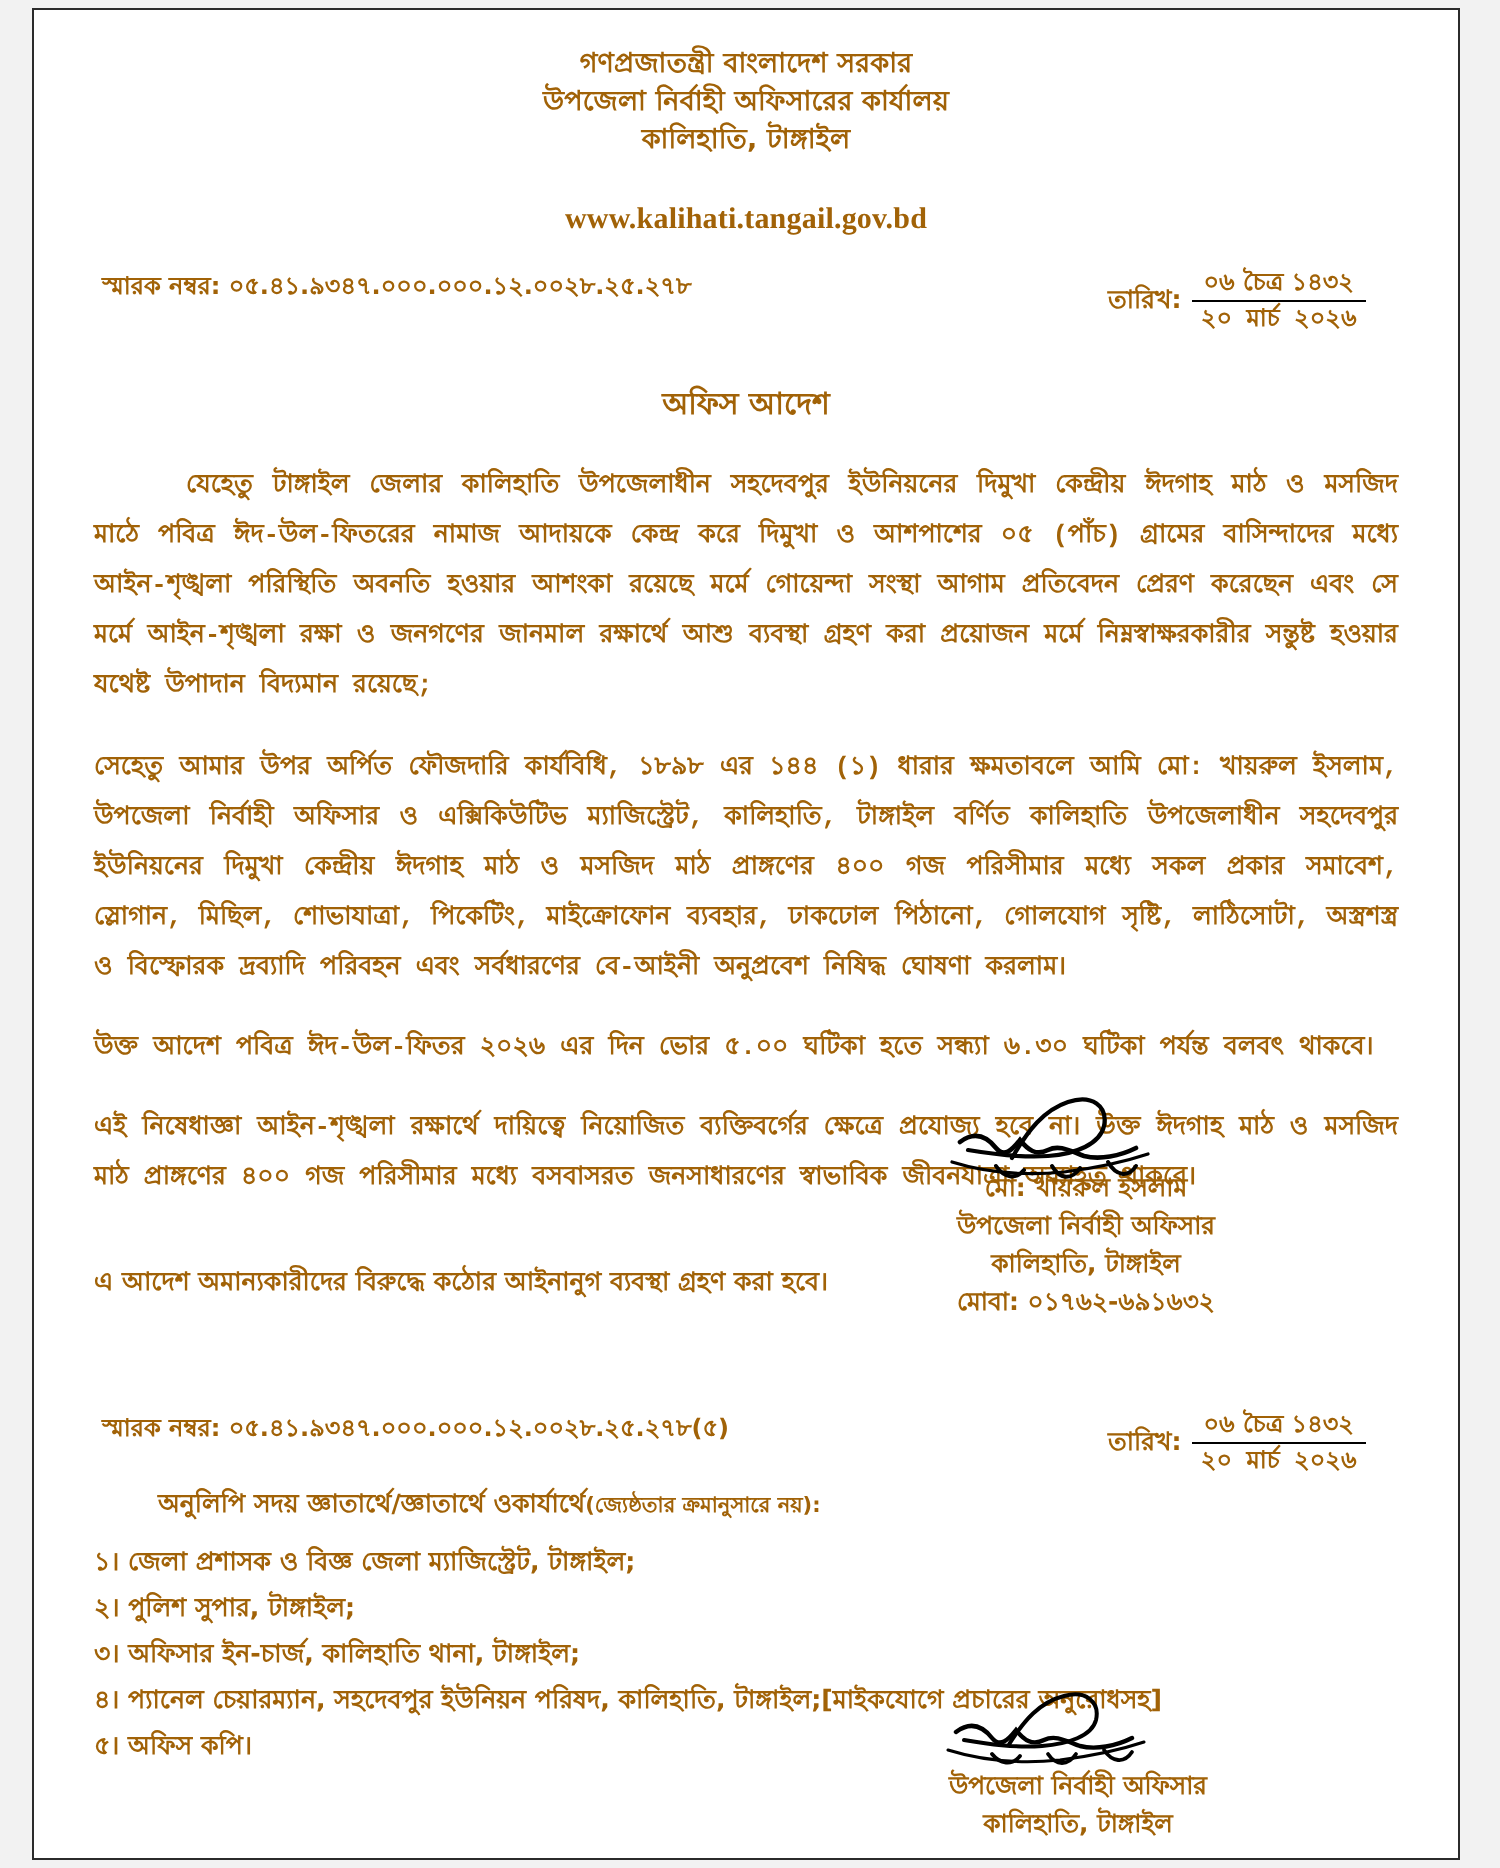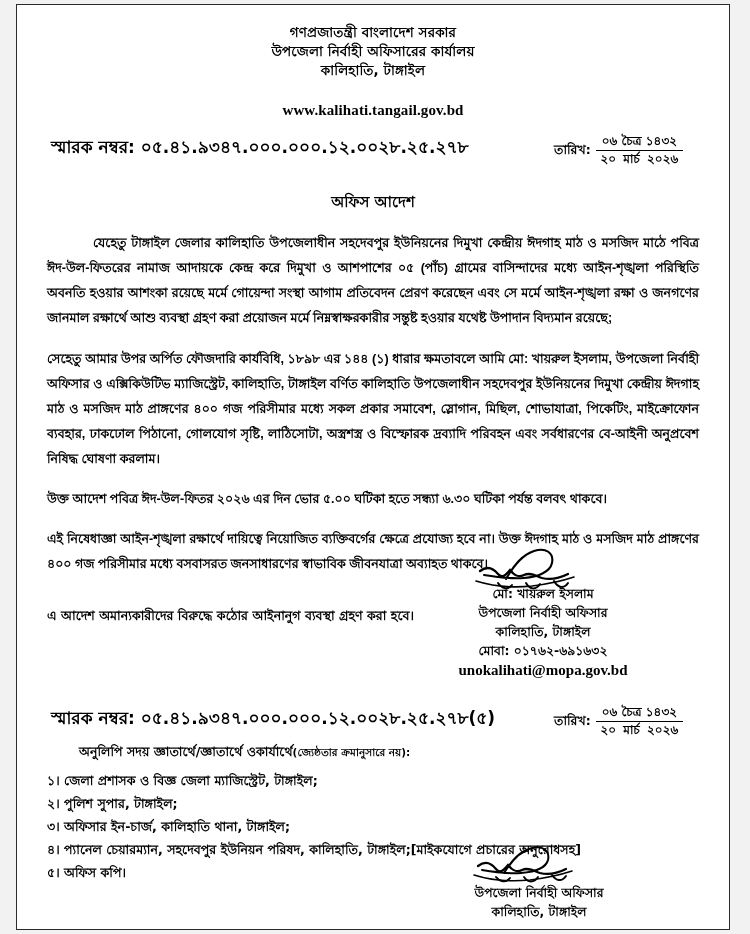--- a/index.html
+++ b/index.html
@@ -29,21 +29,21 @@
     background: #ffffff;
     border: 1px solid #2b2b2b;
     box-sizing: border-box;
     overflow: hidden;
   }
   .inner {
     position: relative;
     padding: 14px 28px 10px 28px;
     height: 100%;
     box-sizing: border-box;
-    color: #000000;
+    color: #a16207;
   }
 
   
   .letterhead {
     text-align: center;
     margin-top: 4px;
   }
   .letterhead div {
     font-family: "DejaVu Sans", sans-serif;
     font-weight: bold;
@@ -62,21 +62,21 @@
   
   .memo-row {
     display: flex;
     align-items: flex-start;
     justify-content: space-between;
     margin-top: 13px;
   }
   .memo-no {
     font-family: "DejaVu Sans", sans-serif;
     font-weight: bold;
-    font-size: 17px;
+    font-size: 12px;
     padding-left: 6px;
     white-space: nowrap;
   }
   .date-wrap {
     display: flex;
     align-items: center;
     gap: 5px;
     padding-right: 18px;
   }
   .date-label {
@@ -110,21 +110,21 @@
     font-family: "DejaVu Sans", sans-serif;
     font-weight: bold;
     font-size: 15px;
     margin-top: 22px;
     margin-bottom: 4px;
     text-underline-offset: 3px;
   }
 
   
   .para {
-    font-family: Liberation Sans, sans-serif;
+    font-family: Liberation Mono, monospace;
     font-weight: bold;
     font-size: 12.6px;
     line-height: 25px;
     text-align: justify;
     text-justify: inter-word;
     margin-top: 16px;
     padding: 0 2px;
   }
   .para.indent {
     text-indent: 46px;
@@ -245,21 +245,20 @@
             <path d="M8 36 C24 41, 44 43, 64 41 C80 39, 94 36, 106 32" fill="none" stroke="#000" stroke-width="1.6" stroke-linecap="round"></path>
             <path d="M30 38 C34 44, 40 45, 44 40" fill="none" stroke="#000" stroke-width="2" stroke-linecap="round"></path>
             <path d="M58 38 C62 45, 68 45, 72 39" fill="none" stroke="#000" stroke-width="2" stroke-linecap="round"></path>
             <path d="M86 36 C90 43, 96 44, 100 38" fill="none" stroke="#000" stroke-width="2" stroke-linecap="round"></path>
           </svg>
         </div>
         <div class="sig-line sig-name">মো: খায়রুল ইসলাম</div>
         <div class="sig-line">উপজেলা নির্বাহী অফিসার</div>
         <div class="sig-line">কালিহাতি, টাঙ্গাইল</div>
         <div class="sig-line">মোবা: ০১৭৬২-৬৯১৬৩২</div>
-        <div class="sig-line email">unokalihati@mopa.gov.bd</div>
       </div>
 
       <div class="memo-row2">
         <div class="memo-no">স্মারক নম্বর: ০৫.৪১.৯৩৪৭.০০০.০০০.১২.০০২৮.২৫.২৭৮(৫)</div>
         <div class="date-wrap">
           <span class="date-label">তারিখ:</span>
           <span class="date-stack">
             <span class="d1" style="display:block;">০৬ চৈত্র ১৪৩২</span>
             <span class="d2" style="display:block;">২০ মার্চ ২০২৬</span>
           </span>

